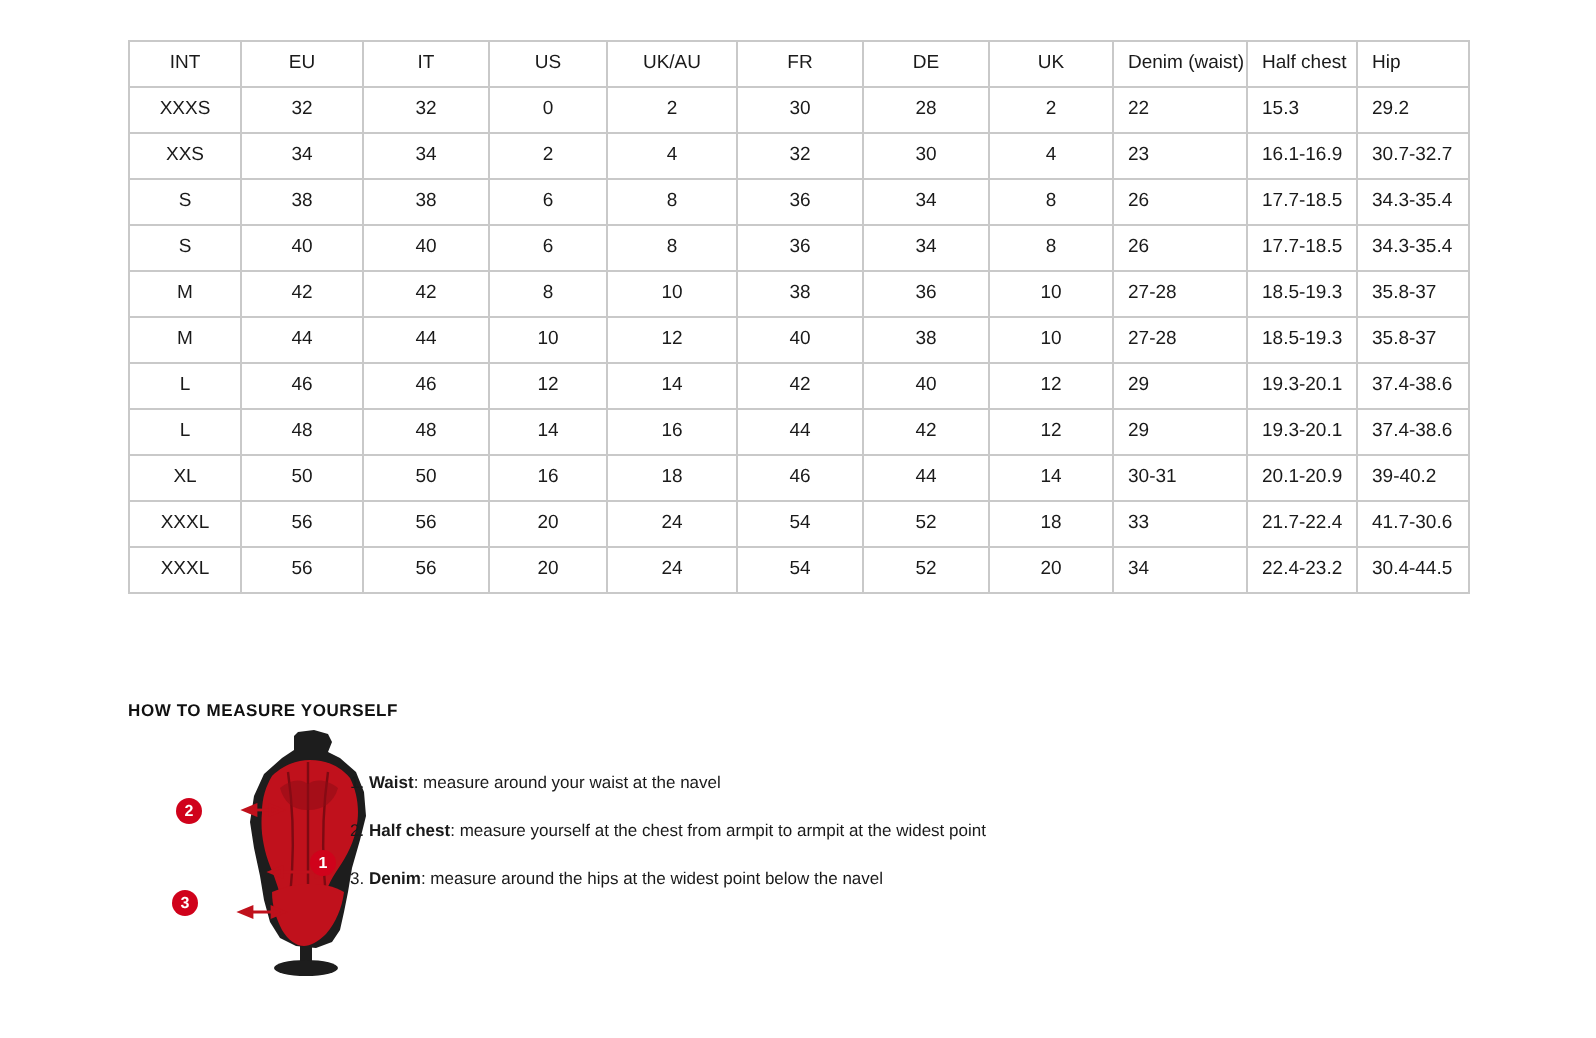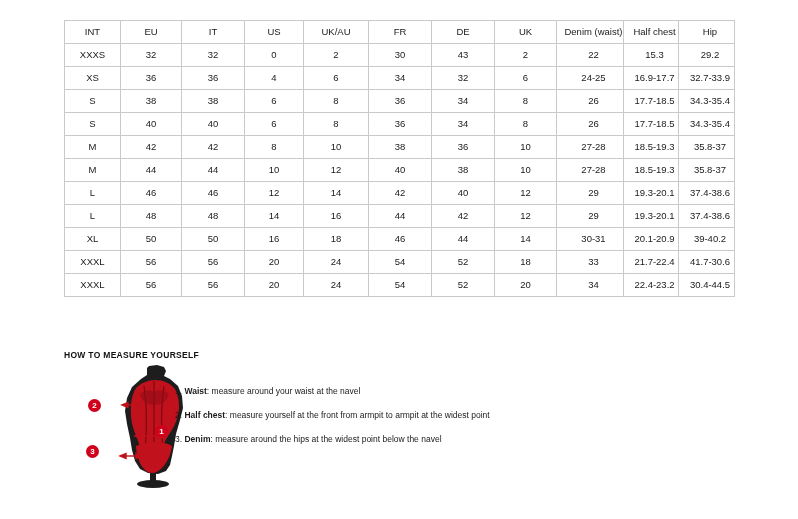--- a/index.html
+++ b/index.html
@@ -44,21 +44,21 @@
     color: #1a1a1a;
     padding: 0;
     line-height: 22px;
   }
   table.size-table th {
     font-weight: normal;
   }
   
   table.size-table td.left,
   table.size-table th.left {
-    text-align: center;
+    text-align: left;
     padding-left: 7px;
   }
 
   
   .measure-title {
     position: absolute;
     left: 64px;
     top: 350px;
     font-size: 8.5px;
     font-weight: bold;
@@ -144,38 +144,38 @@
         </tr>
       </thead>
       <tbody>
         <tr>
           <td>XXXS</td>
           <td>32</td>
           <td>32</td>
           <td>0</td>
           <td>2</td>
           <td>30</td>
-          <td>43</td>
+          <td>28</td>
           <td>2</td>
           <td class="left">22</td>
           <td class="left">15.3</td>
           <td class="left">29.2</td>
         </tr>
         <tr>
-          <td>XS</td>
-          <td>36</td>
-          <td>36</td>
+          <td>XXS</td>
+          <td>34</td>
+          <td>34</td>
+          <td>2</td>
           <td>4</td>
-          <td>6</td>
-          <td>34</td>
           <td>32</td>
-          <td>6</td>
-          <td class="left">24-25</td>
-          <td class="left">16.9-17.7</td>
-          <td class="left">32.7-33.9</td>
+          <td>30</td>
+          <td>4</td>
+          <td class="left">23</td>
+          <td class="left">16.1-16.9</td>
+          <td class="left">30.7-32.7</td>
         </tr>
         <tr>
           <td>S</td>
           <td>38</td>
           <td>38</td>
           <td>6</td>
           <td>8</td>
           <td>36</td>
           <td>34</td>
           <td>8</td>
@@ -339,21 +339,21 @@
   <div class="badge badge-2">2</div>
   <div class="badge badge-3">3</div>
 
   <div class="instructions">
     <div class="line">
       <span class="num">1.</span>
       <b>Waist</b><span>: measure around your waist at the navel</span>
     </div>
     <div class="line">
       <span class="num">2.</span>
-      <b>Half chest</b><span>: measure yourself at the front from armpit to armpit at the widest point</span>
+      <b>Half chest</b><span>: measure yourself at the chest from armpit to armpit at the widest point</span>
     </div>
     <div class="line">
       <span class="num">3.</span>
       <b>Denim</b><span>: measure around the hips at the widest point below the navel</span>
     </div>
   </div>
 
 </div>
 
 </body></html>

